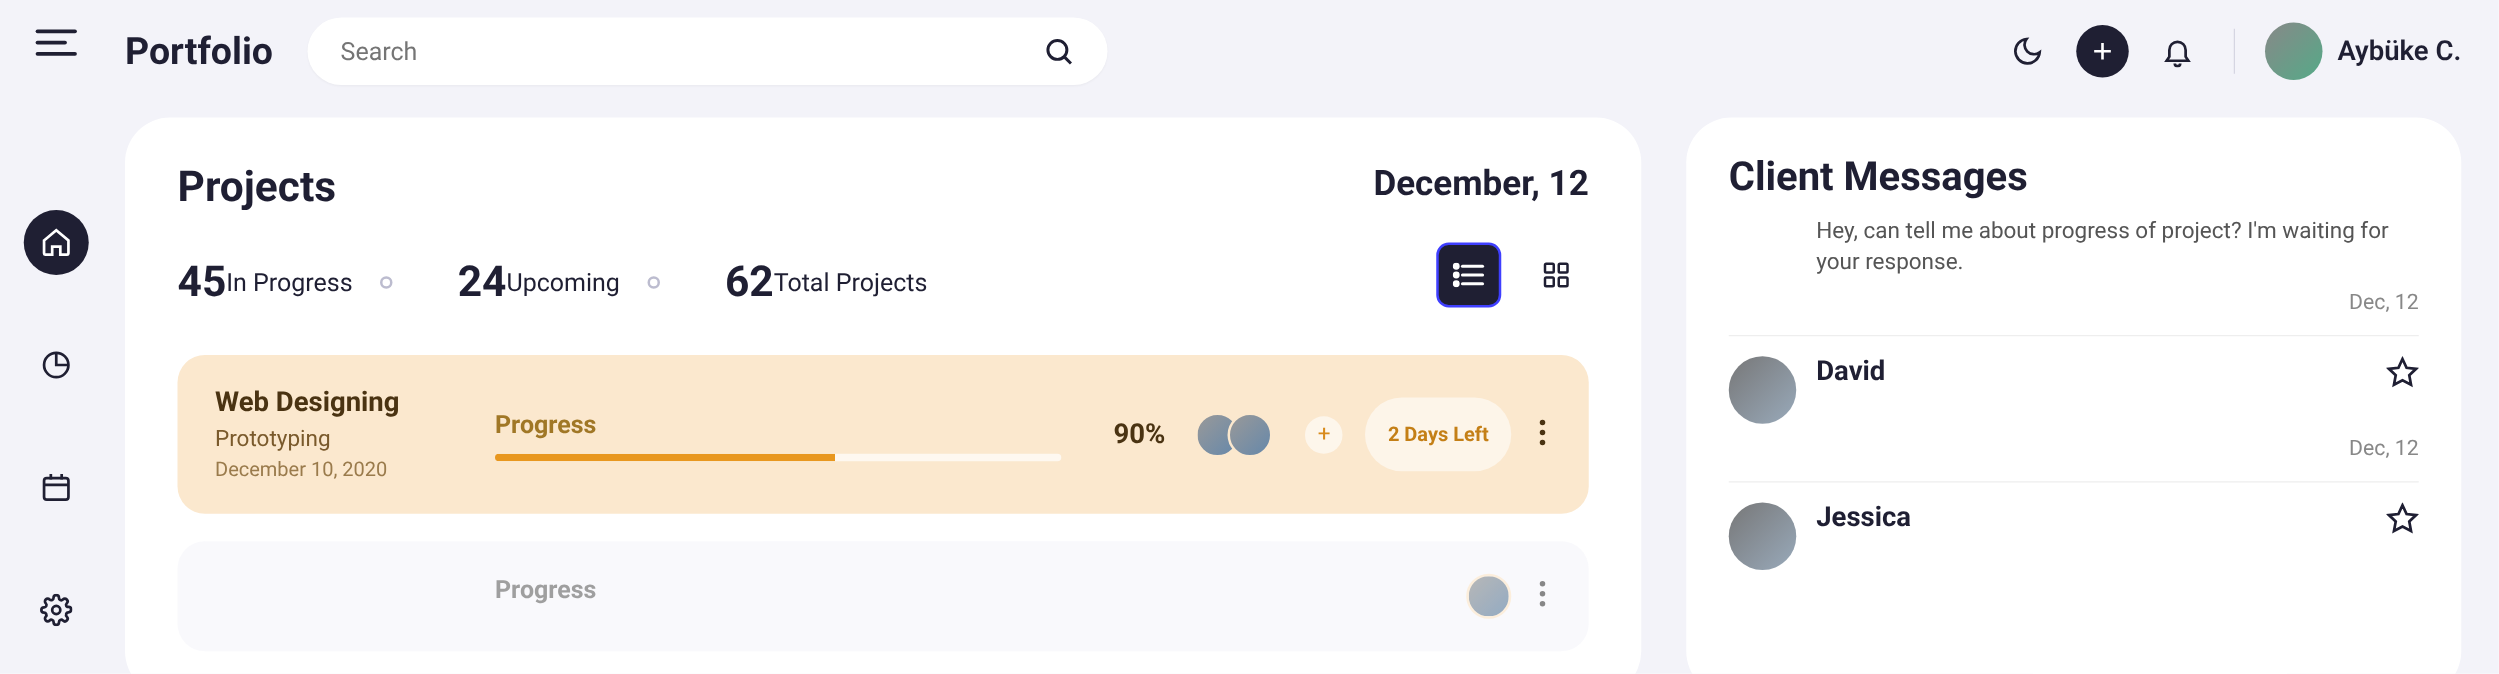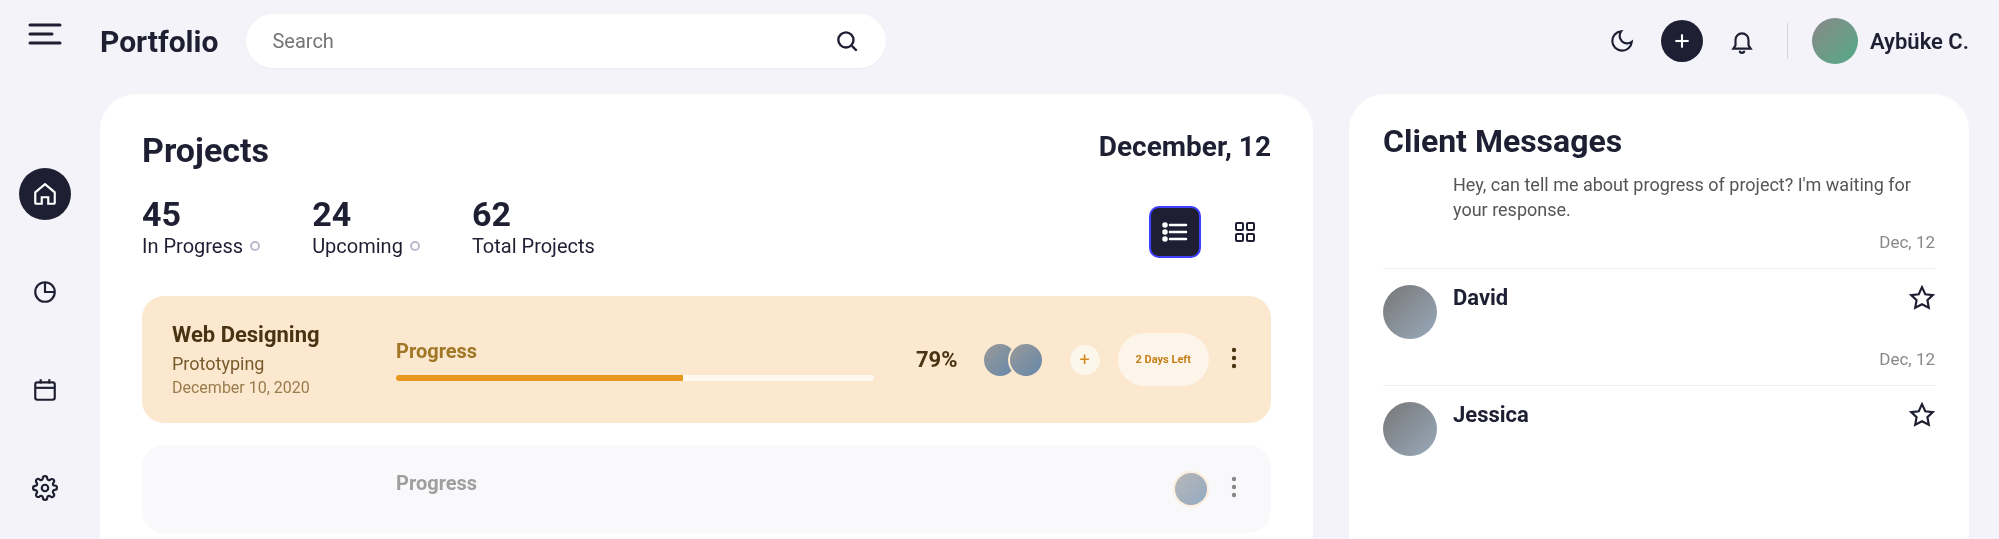--- a/index.html
+++ b/index.html
@@ -32,44 +32,44 @@
 
 
 .content { display:flex; gap:36px; padding:12px 30px 0 10px; height:100%; }
 
 
 .projects-card { flex:1; background:#fff; border-radius:36px; padding:36px 42px; display:flex; flex-direction:column; }
 .projects-head { display:flex; justify-content:space-between; align-items:flex-start; }
 .projects-head h2 { font-size:34px; font-weight:700; }
 .date-head { font-size:28px; font-weight:700; }
 .stats-row { display:flex; align-items:flex-end; margin-top:24px; gap:52px; }
-.stat { display:flex; flex-direction:column; }
+.stat { display:flex; flex-direction:row; }
 .stat .num { font-size:34px; font-weight:700; }
-.stat .lbl-row { display:flex; align-items:center; gap:7px; font-size:20px; color:#1f1f33; }
+.stat .lbl-row { display:flex; align-items:center; gap:22px; font-size:20px; color:#1f1f33; }
 .dot { width:10px; height:10px; border:2px solid #bcbccf; border-radius:50%; display:inline-block; }
 .view-toggle { margin-left:auto; display:flex; gap:18px; align-items:center; }
 .view-btn { width:52px; height:52px; border-radius:10px; display:flex; align-items:center; justify-content:center; cursor:pointer; }
 .view-btn.active { background:#1f1f33; border:2px solid #3f3fff; }
 
 .project-row { margin-top:38px; background:#fbe8ce; border-radius:22px; padding:26px 30px; display:flex; align-items:center; gap:24px; }
 .proj-left { flex:0 0 200px; }
 .proj-title { font-size:22px; font-weight:700; color:#4a3312; }
 .proj-sub { font-size:18px; color:#7a5a2c; margin-top:6px; }
 .proj-date { font-size:16px; color:#9a7b4c; margin-top:4px; }
 .proj-mid { flex:1; }
 .prog-lbl { font-size:20px; font-weight:700; color:#a07726; margin-bottom:12px; }
 .prog-bar-bg { width:100%; height:6px; background:rgba(255,255,255,0.7); border-radius:4px; overflow:hidden; }
 .prog-bar-fg { height:100%; background:#e8971f; }
 .proj-pct { font-size:22px; font-weight:700; margin-left:18px; color:#4a3312; }
 .proj-right { display:flex; align-items:center; gap:18px; }
 .avatars { display:flex; }
 .mini-av { width:36px; height:36px; border-radius:50%; border:2px solid #fbe8ce; background:linear-gradient(135deg,#999,#68a); margin-left:-10px; }
 .mini-av:first-child{ margin-left:0; }
 .add-av { width:30px; height:30px; border-radius:50%; background:rgba(255,255,255,0.6); color:#d88a1a; display:flex; align-items:center; justify-content:center; font-size:18px; margin-left:8px; cursor:pointer; }
-.pill { background:rgba(255,255,255,0.55); color:#c47f16; font-weight:700; padding:20px 18px; border-radius:999px; font-size:11px; }
+.pill { background:rgba(255,255,255,0.55); color:#c47f16; font-weight:700; padding:20px 18px; border-radius:999px; font-size:16px; }
 .more-vert { cursor:pointer; padding:4px; }
 
 .project-row.ghost { margin-top:22px; background:#f7f7fb; opacity:0.7; min-height:60px; }
 .project-row.ghost .proj-left, .project-row.ghost .pill { visibility:hidden; }
 
 
 .messages-card { width:620px; background:#fff; border-radius:36px; padding:28px 34px 0 34px; display:flex; flex-direction:column; overflow:hidden; }
 .messages-card h2 { font-size:32px; font-weight:700; margin-bottom:2px; }
 .msg { padding:16px 0; border-bottom:1px solid #eee; display:flex; flex-direction:column; position:relative; }
 .msg:last-child { border-bottom:none; }
@@ -217,21 +217,21 @@
             <div class="proj-title">Web Designing</div>
             <div class="proj-sub">Prototyping</div>
             <div class="proj-date">December 10, 2020</div>
           </div>
           <div class="proj-mid">
             <div class="prog-lbl">Progress</div>
             <div class="prog-bar-bg">
               <div class="prog-bar-fg" id="pbar0" style="width: 60%;"></div>
             </div>
           </div>
-          <div class="proj-pct">79%</div>
+          <div class="proj-pct">90%</div>
           <div class="proj-right">
             <div class="avatars">
               <div class="mini-av"></div>
               <div class="mini-av"></div>
             </div>
             <div class="add-av">+</div>
             <div class="pill">2 Days Left</div>
             <div class="more-vert">
               <svg width="6" height="22" viewBox="0 0 6 22" fill="#4a3312">
                   <circle cx="3" cy="3" r="2.2"></circle>

